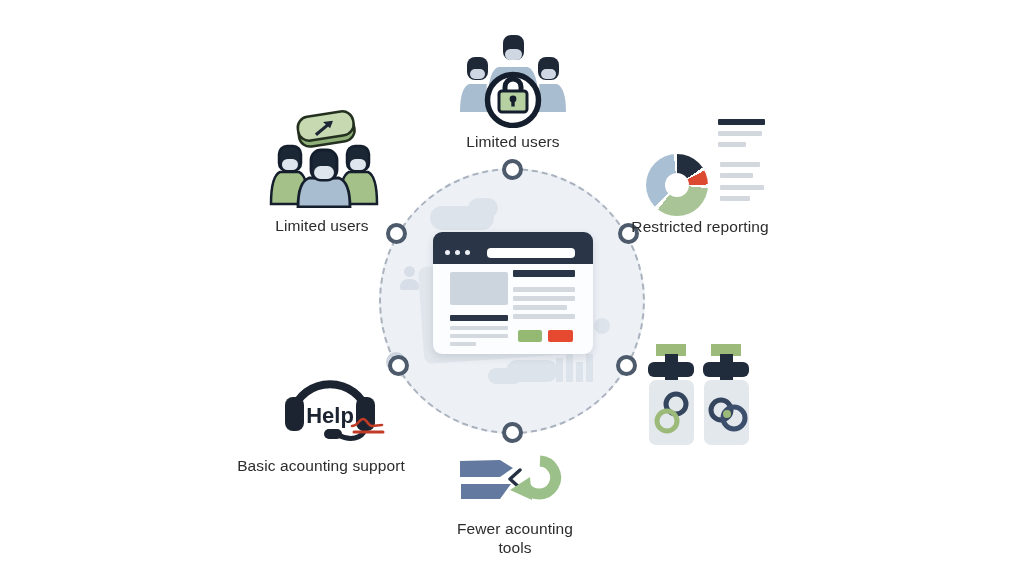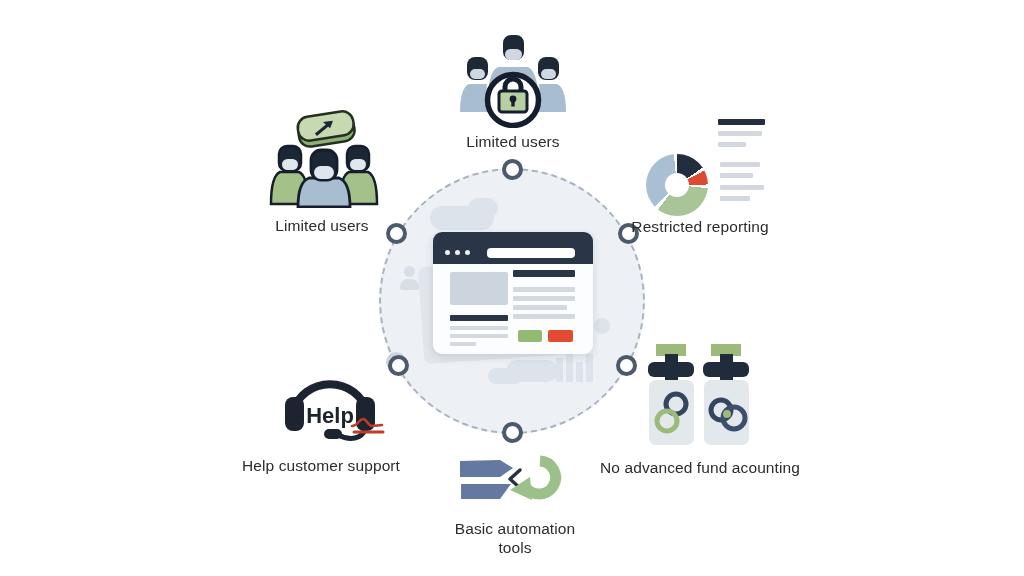--- a/index.html
+++ b/index.html
@@ -172,43 +172,42 @@
     <rect x="5" y="35" width="19" height="34" rx="8" fill="#1b2430"></rect>
     <rect x="76" y="35" width="19" height="34" rx="8" fill="#1b2430"></rect>
     <text x="50" y="61" text-anchor="middle" font-family="Liberation Sans, sans-serif" font-size="22" font-weight="bold" fill="#1b2430">Help</text>
     <path d="M85 67 C 82 77, 70 79, 58 73" fill="none" stroke="#1b2430" stroke-width="5" stroke-linecap="round"></path>
     <rect x="44" y="67" width="18" height="10" rx="5" fill="#1b2430"></rect>
   </svg>
   <svg class="abs" style="left:350px; top:416px;" width="38" height="20" viewBox="0 0 38 20">
     <path d="M2 10 C8 10 9 3 13 3 C17 3 18 10 22 10 L32 9" fill="none" stroke="#c23b27" stroke-width="2.6" stroke-linecap="round"></path>
     <line x1="4" y1="16" x2="33" y2="16" stroke="#c23b27" stroke-width="3" stroke-linecap="round"></line>
   </svg>
-  <div class="label" style="left:231px; top:456px; width:180px;">Help customer support</div>
+  <div class="label" style="left:231px; top:456px; width:180px;">Basic acounting support</div>
 
   <svg class="abs" style="left:452px; top:450px;" width="112" height="62" viewBox="0 0 112 62">
     <polygon points="8,11 48,10 61,18 48,27 8,27" fill="#64799f"></polygon>
     <polygon points="9,34 59,34 48,49 9,49" fill="#64799f"></polygon>
     <polyline points="68,20 58,29 68,38" fill="none" stroke="#253043" stroke-width="3.4" stroke-linecap="round" stroke-linejoin="round"></polyline>
     <path d="M 88 11 A 16.5 16.5 0 1 1 73 36" fill="none" stroke="#9cc089" stroke-width="11" stroke-linecap="butt"></path>
     <polygon points="58,40 78,27 80,50" fill="#9cc089"></polygon>
   </svg>
-  <div class="label" style="left:450px; top:519px; width:130px;">Basic automation tools</div>
+  <div class="label" style="left:450px; top:519px; width:130px;">Fewer acounting tools</div>
 
   <svg class="abs" style="left:646px; top:340px;" width="108" height="110" viewBox="0 0 108 110">
 
     <rect x="10" y="4" width="30" height="12" fill="#9cba79"></rect>
     <rect x="19" y="14" width="13" height="28" fill="#202c3c"></rect>
     <rect x="2" y="22" width="46" height="15" rx="6" fill="#202c3c"></rect>
     <rect x="3" y="40" width="45" height="65" rx="7" fill="#e3e8ed"></rect>
     <circle cx="30" cy="64" r="10" fill="none" stroke="#34455e" stroke-width="5"></circle>
     <circle cx="21" cy="81" r="10" fill="none" stroke="#9cba79" stroke-width="5"></circle>
 
     <rect x="65" y="4" width="30" height="12" fill="#9cba79"></rect>
     <rect x="74" y="14" width="13" height="28" fill="#202c3c"></rect>
     <rect x="57" y="22" width="46" height="15" rx="6" fill="#202c3c"></rect>
     <rect x="58" y="40" width="45" height="65" rx="7" fill="#e3e8ed"></rect>
     <circle cx="75" cy="70" r="10" fill="none" stroke="#34455e" stroke-width="5"></circle>
     <circle cx="88" cy="78" r="11" fill="none" stroke="#3c4f6d" stroke-width="5"></circle>
     <circle cx="81" cy="74" r="4" fill="#9cba79"></circle>
   </svg>
-  <div class="label" style="left:600px; top:458px; width:200px;">No advanced fund acounting</div>
 
 </div>
 
 </body></html>

